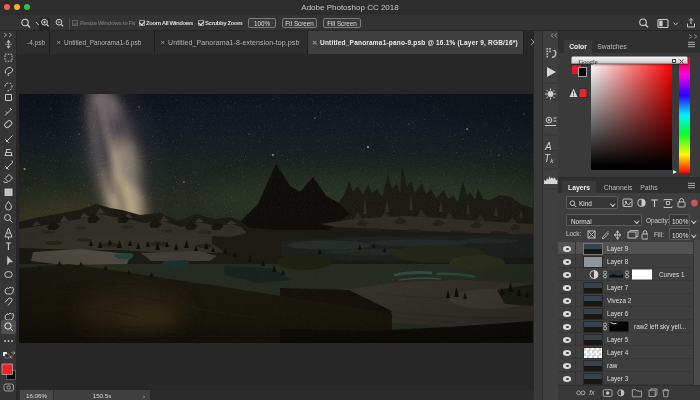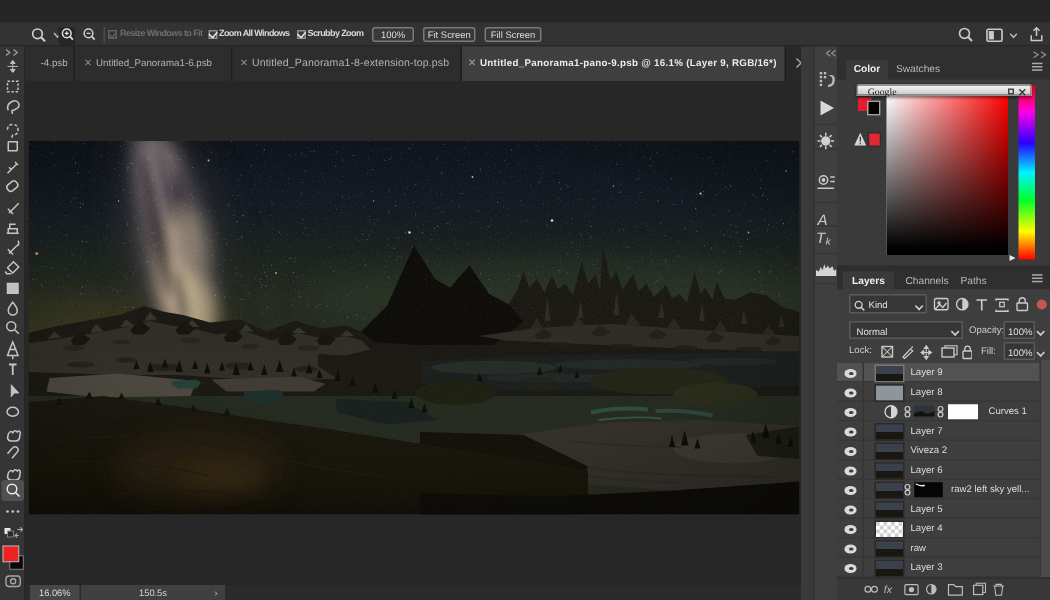--- a/index.html
+++ b/index.html
@@ -46,20 +46,26 @@
 .lrow{left:0;width:136px;height:13px;background:#3e3e3e;border-bottom:1px solid #373737;}
 .lrow.sel{background:#525252;}
 .eye{left:5px;top:4px;width:8px;height:5.5px;background:#dadada;border-radius:50%;}
 .eye:after{content:"";position:absolute;left:2.5px;top:1.5px;width:3px;height:2.5px;background:#3e3e3e;border-radius:50%;}
 .esep{left:17px;top:0;width:1px;height:13px;background:#353535;}
 .thumb{left:26px;top:1.5px;width:18px;height:10px;background:linear-gradient(#39414c 52%,#191711 52%);outline:1px solid #2a2a2a;}
 .lname{left:49px;top:0;font-size:6.4px;color:#dedede;line-height:13.5px;white-space:nowrap;}
 </style></head>
 <body>
 <div id="app">
+  <div id="titlebar">
+    <div class="tl" style="left:4px;background:#f15e52;"></div>
+    <div class="tl" style="left:14px;background:#f5b32c;"></div>
+    <div class="tl" style="left:24px;background:#2ec23e;"></div>
+    <div id="title">Adobe Photoshop CC 2018</div>
+  </div>
   <div id="options">
     <svg style="left:18px;top:3px;" width="24" height="11" viewBox="0 0 24 11">
       <circle cx="7" cy="4.5" r="3.2" fill="none" stroke="#d0d0d0" stroke-width="1.1"></circle>
       <line x1="9.4" y1="6.9" x2="12" y2="9.5" stroke="#d0d0d0" stroke-width="1.4"></line>
       <path d="M18 4 l2.4 2.8 2.4 -2.8" fill="none" stroke="#b9b9b9" stroke-width="1"></path>
     </svg>
     <div style="left:39px;top:2.5px;width:11px;height:12px;background:#262626;border-radius:2px;"></div>
     <svg style="left:40px;top:3px;" width="26" height="11" viewBox="0 0 26 11">
       <circle cx="4.5" cy="4.2" r="2.9" fill="none" stroke="#e0e0e0" stroke-width="1"></circle>
       <line x1="3.2" y1="4.2" x2="5.8" y2="4.2" stroke="#e0e0e0" stroke-width="0.9"></line>

